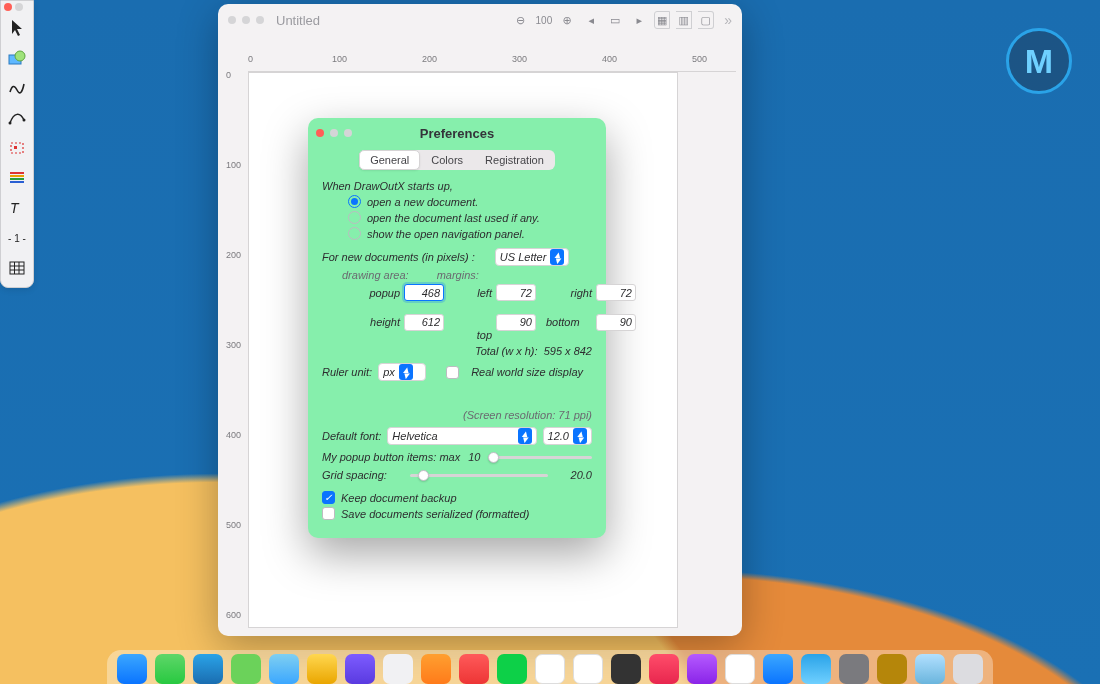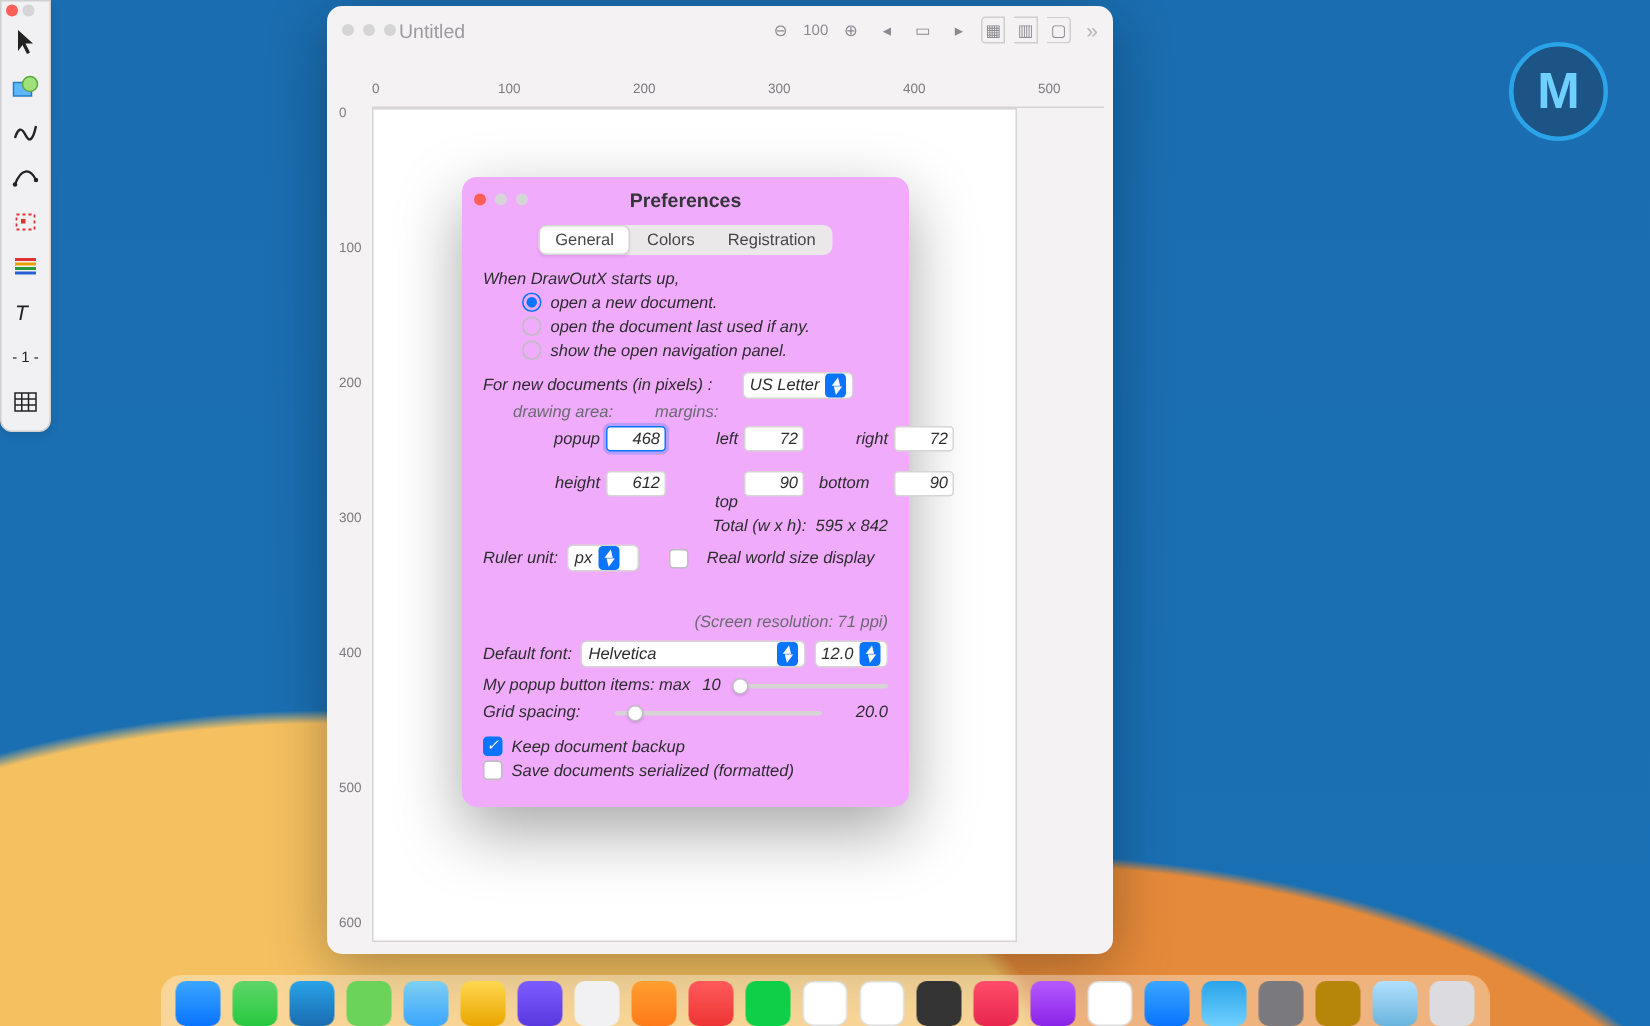--- a/index.html
+++ b/index.html
@@ -41,38 +41,38 @@
 .td-d{background:#d5d5d7;}
 .tool-btn { width:32px;height:30px;display:flex;align-items:center;justify-content:center;border-bottom:0; cursor:pointer;}
 .tool-btn svg{display:block}
 
 .doc-window {
   position: absolute; top: 4px; left: 218px; width: 524px; height: 632px;
   background: #f4f2f3; border-radius: 10px;
   box-shadow: 0 10px 40px rgba(0,0,0,.3);
   overflow:hidden;
 }
-.doc-title { display:flex; align-items:center; height:32px; padding:0 10px; gap:2px; font-size:13px; color:#7c7c80;}
+.doc-title { display:flex; align-items:center; height:32px; padding:0 10px; gap:12px; font-size:13px; color:#7c7c80;}
 .doc-title .traffic{display:flex;gap:6px;}
 .doc-title .title-text{color:#9b9ba0;font-weight:500;}
 .doc-title .spacer{flex:1;}
 .tb-icon{width:18px;height:18px;display:inline-flex;align-items:center;justify-content:center;color:#8a8a90;font-size:11px;}
 .zoom-val{font-size:10px;color:#8a8a90;}
 .doc-toolbar-right{display:flex;align-items:center;gap:6px;}
 .chev{font-size:14px;color:#b5b5b9;margin-left:4px;}
 
 .ruler-h { position:absolute; top:50px; left:6px; right:6px; height:18px; background:#f4f2f3; border-bottom:1px solid #d6d4d5;}
 .ruler-h .tick{position:absolute;top:0;font-size:9px;color:#7b7b7f;}
 .ruler-v { position:absolute; top:66px; left:6px; width:24px; bottom:6px; background:#f4f2f3;}
 .ruler-v .tick{position:absolute;left:2px;font-size:9px;color:#7b7b7f;}
 .canvas { position:absolute; top:68px; left:30px; width:430px; height:556px; background:#fff; border:1px solid #d6d4d5;}
 
 .pref-window {
   position:absolute; top:118px; left:308px; width:298px; height:420px;
-  background:#f0abfc; border-radius:10px;
+  background:#86efac; border-radius:10px;
   box-shadow: 0 16px 44px rgba(0,0,0,.35);
   font-size:11px; color:#2d2d2f;
 }
 .pref-title{height:30px;display:flex;align-items:center;padding:0 8px;position:relative;}
 .pref-title .traffic{display:flex;gap:6px;}
 .pref-title .t{font-weight:600;position:absolute;left:0;right:0;text-align:center;font-size:13px;color:#34343a;}
 .seg { display:flex; margin:2px auto 10px; background:#ebe8ea; width:fit-content; border-radius:6px;}
 .seg-btn { padding:3px 10px; font-size:11px; color:#454549; border:1px solid transparent; border-radius:5px; cursor:pointer;}
 .seg-btn.active { background:#fff; border-color:#d6d4d5; box-shadow:0 1px 2px rgba(0,0,0,.08);}
 .pref-body { padding: 0 14px 10px; }

